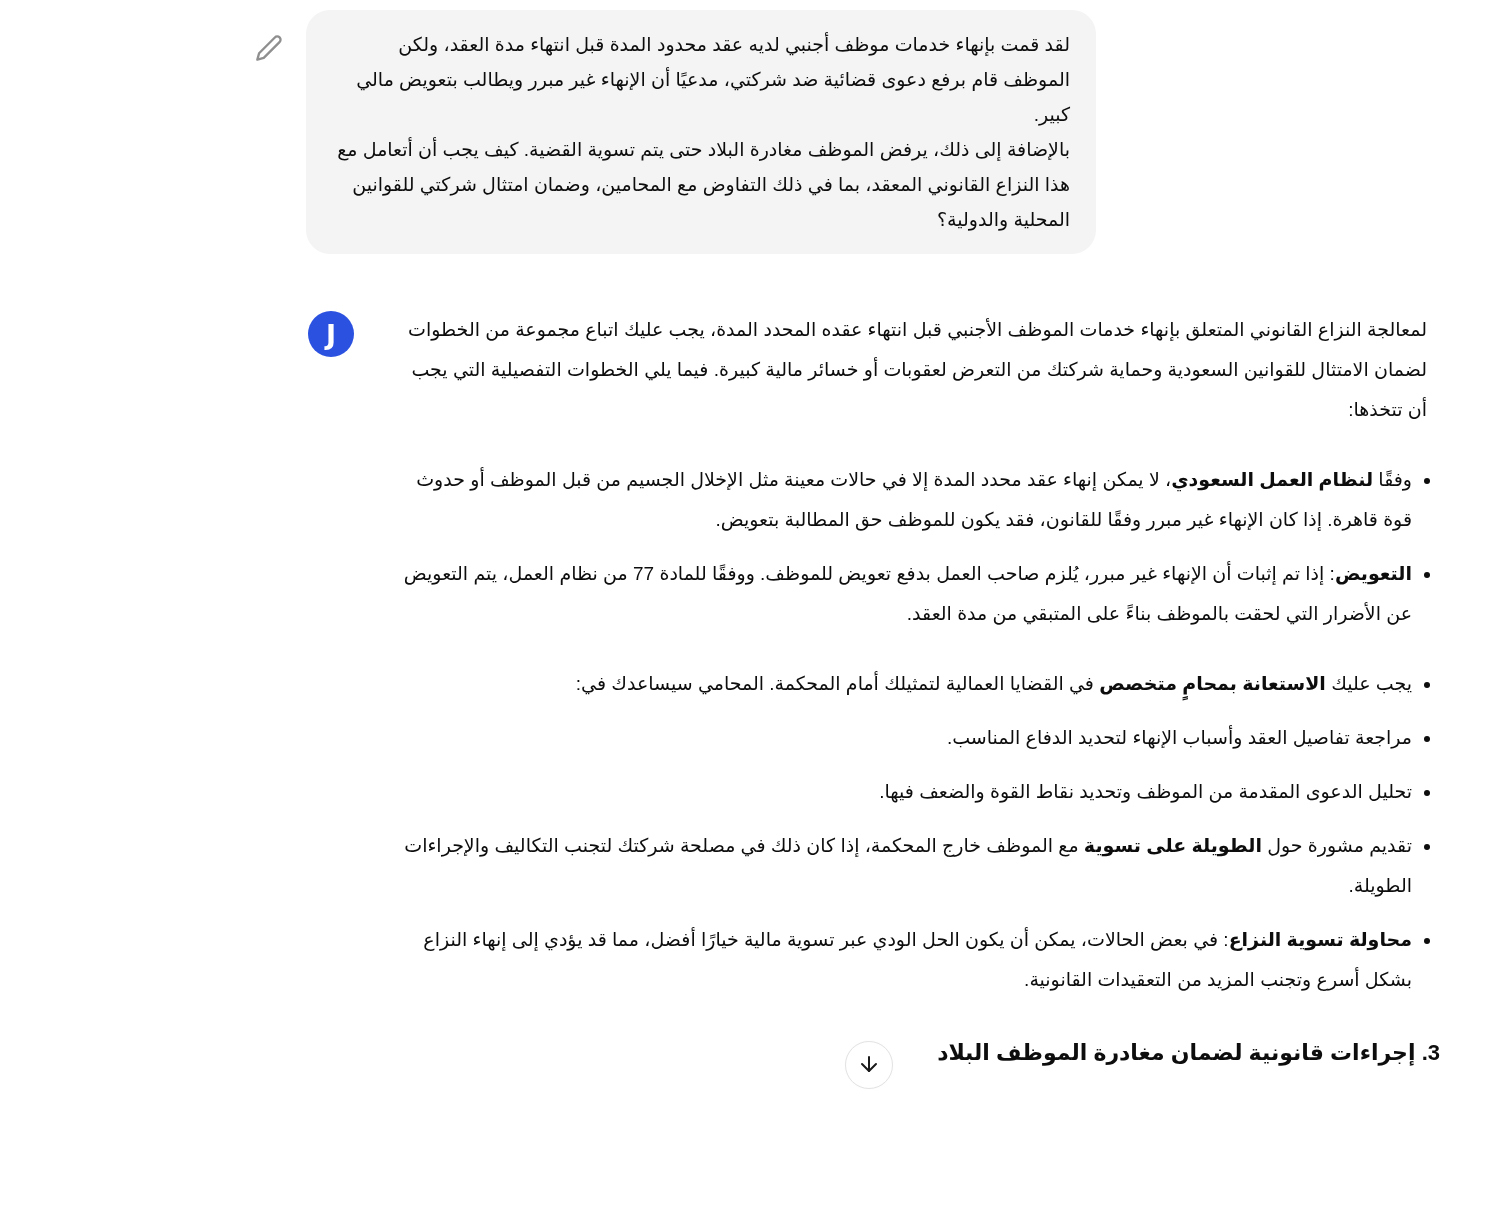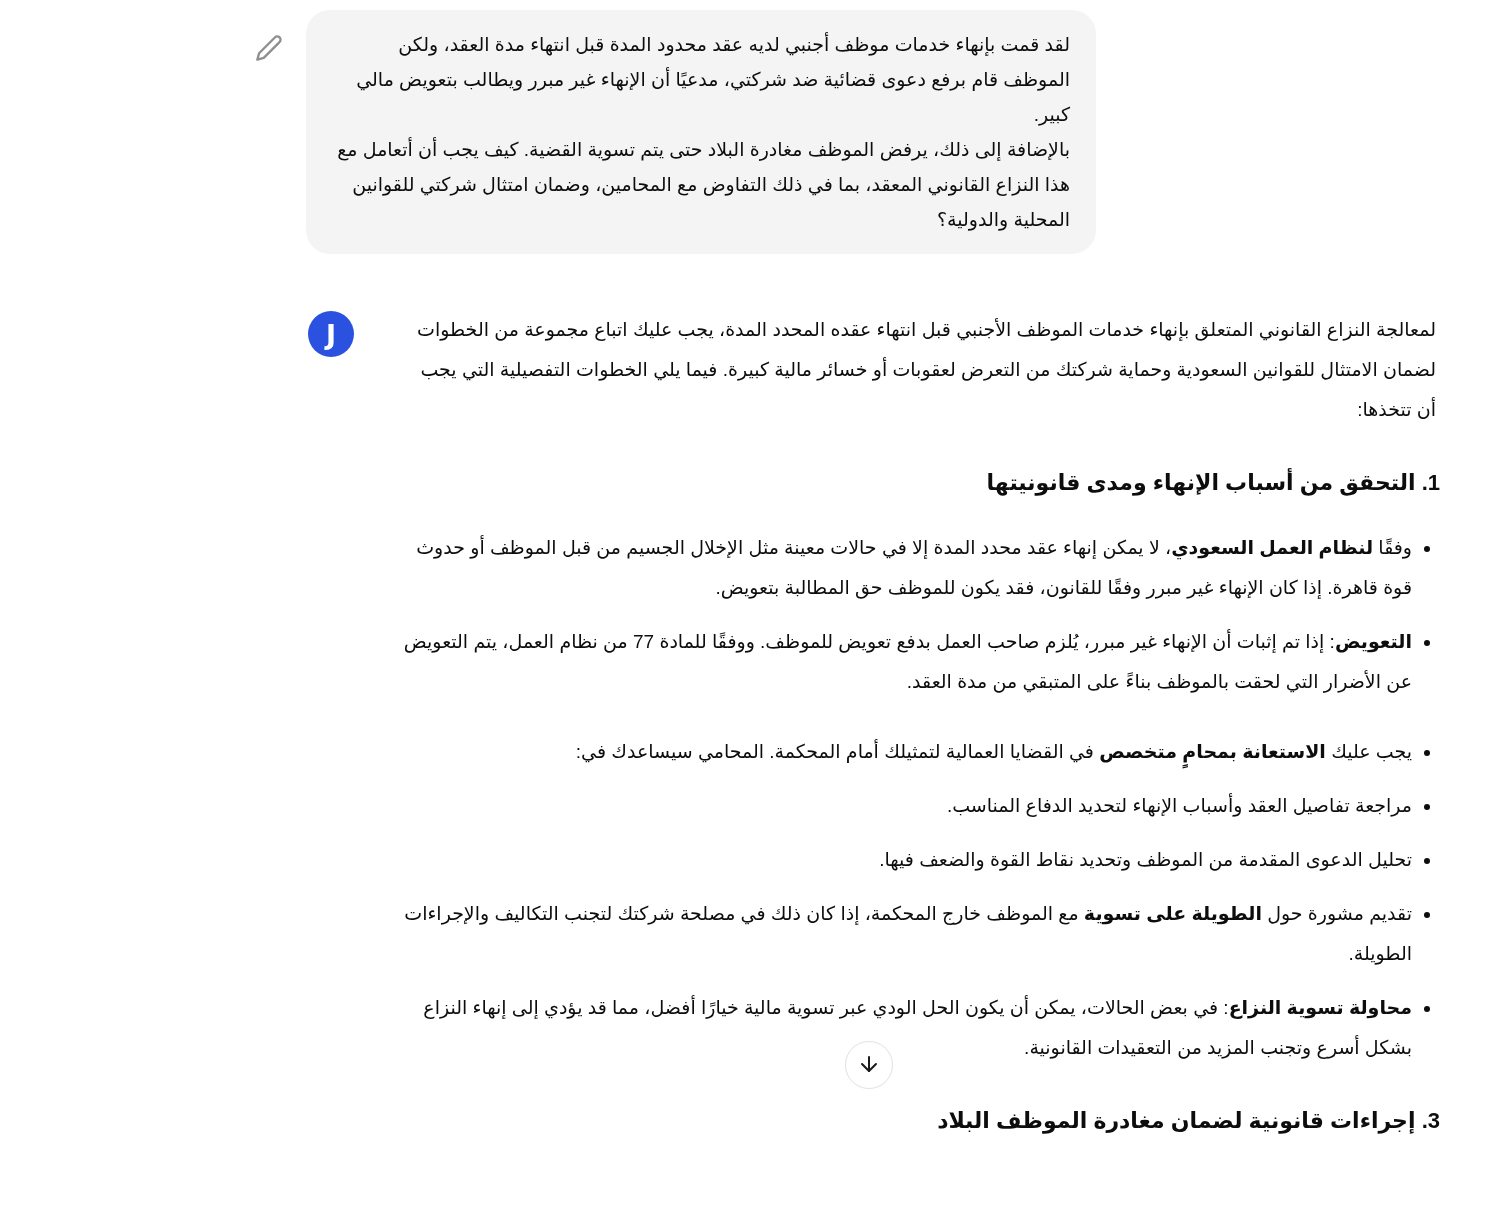--- a/index.html
+++ b/index.html
@@ -25,21 +25,21 @@
   .assistant-row{position:relative;margin-top:54px;}
   .avatar{
     position:absolute;left:8px;top:3px;width:46px;height:46px;border-radius:50%;
     background:#2b51e0;color:#ffffff;display:flex;align-items:center;justify-content:center;
     font-family:"DejaVu Sans","Liberation Sans",sans-serif;font-weight:bold;font-size:27px;
   }
   .assistant-body{
     margin:0 20px 0 92px;direction:rtl;text-align:right;
     font-size:19px;line-height:40px;
   }
-  .intro{margin:4px;padding-top:2px;}
+  .intro{margin:13px;padding-top:2px;}
   .section-heading{font-size:22px;line-height:30px;font-weight:700;margin:38px 0 0 0;}
   .section-list{list-style:disc;margin:30px 0 0 0;padding:0 28px 0 0;}
   .section-list li{margin-top:14px;}
   .section-list li:first-child{margin-top:0;}
   .section-list li::marker{color:#0d0d0d;}
   strong{font-weight:700;}
 
   
   .scroll-btn{
     position:absolute;left:845px;top:1041px;width:48px;height:48px;border-radius:50%;
@@ -85,21 +85,20 @@
 بالإضافة إلى ذلك، يرفض الموظف مغادرة البلاد حتى يتم تسوية القضية. كيف يجب أن أتعامل مع هذا النزاع القانوني المعقد، بما في ذلك التفاوض مع المحامين، وضمان امتثال شركتي للقوانين المحلية والدولية؟</div>
     </div>
 
     <div class="assistant-row">
       <div class="avatar">
         <span>J</span>
       </div>
       <div class="assistant-body" dir="rtl">
         <p class="intro">لمعالجة النزاع القانوني المتعلق بإنهاء خدمات الموظف الأجنبي قبل انتهاء عقده المحدد المدة، يجب عليك اتباع مجموعة من الخطوات لضمان الامتثال للقوانين السعودية وحماية شركتك من التعرض لعقوبات أو خسائر مالية كبيرة. فيما يلي الخطوات التفصيلية التي يجب أن تتخذها:</p>
         <div id="sections">
-            <h3 class="section-heading">1. التحقق من أسباب الإنهاء ومدى قانونيتها</h3>
             <ul class="section-list">
               <li><span>وفقًا </span><strong>لنظام العمل السعودي</strong><span>، لا يمكن إنهاء عقد محدد المدة إلا في حالات معينة مثل الإخلال الجسيم من قبل الموظف أو حدوث قوة قاهرة. إذا كان الإنهاء غير مبرر وفقًا للقانون، فقد يكون للموظف حق المطالبة بتعويض.</span></li>
               <li><strong>التعويض</strong><span>: إذا تم إثبات أن الإنهاء غير مبرر، يُلزم صاحب العمل بدفع تعويض للموظف. ووفقًا للمادة 77 من نظام العمل، يتم التعويض عن الأضرار التي لحقت بالموظف بناءً على المتبقي من مدة العقد.</span></li>
             </ul>
             <ul class="section-list">
               <li><span>يجب عليك </span><strong>الاستعانة بمحامٍ متخصص</strong><span> في القضايا العمالية لتمثيلك أمام المحكمة. المحامي سيساعدك في:</span></li>
               <li><span>مراجعة تفاصيل العقد وأسباب الإنهاء لتحديد الدفاع المناسب.</span></li>
               <li><span>تحليل الدعوى المقدمة من الموظف وتحديد نقاط القوة والضعف فيها.</span></li>
               <li><span>تقديم مشورة حول </span><strong>الطويلة على تسوية</strong><span> مع الموظف خارج المحكمة، إذا كان ذلك في مصلحة شركتك لتجنب التكاليف والإجراءات الطويلة.</span></li>
               <li><strong>محاولة تسوية النزاع</strong><span>: في بعض الحالات، يمكن أن يكون الحل الودي عبر تسوية مالية خيارًا أفضل، مما قد يؤدي إلى إنهاء النزاع بشكل أسرع وتجنب المزيد من التعقيدات القانونية.</span></li>

